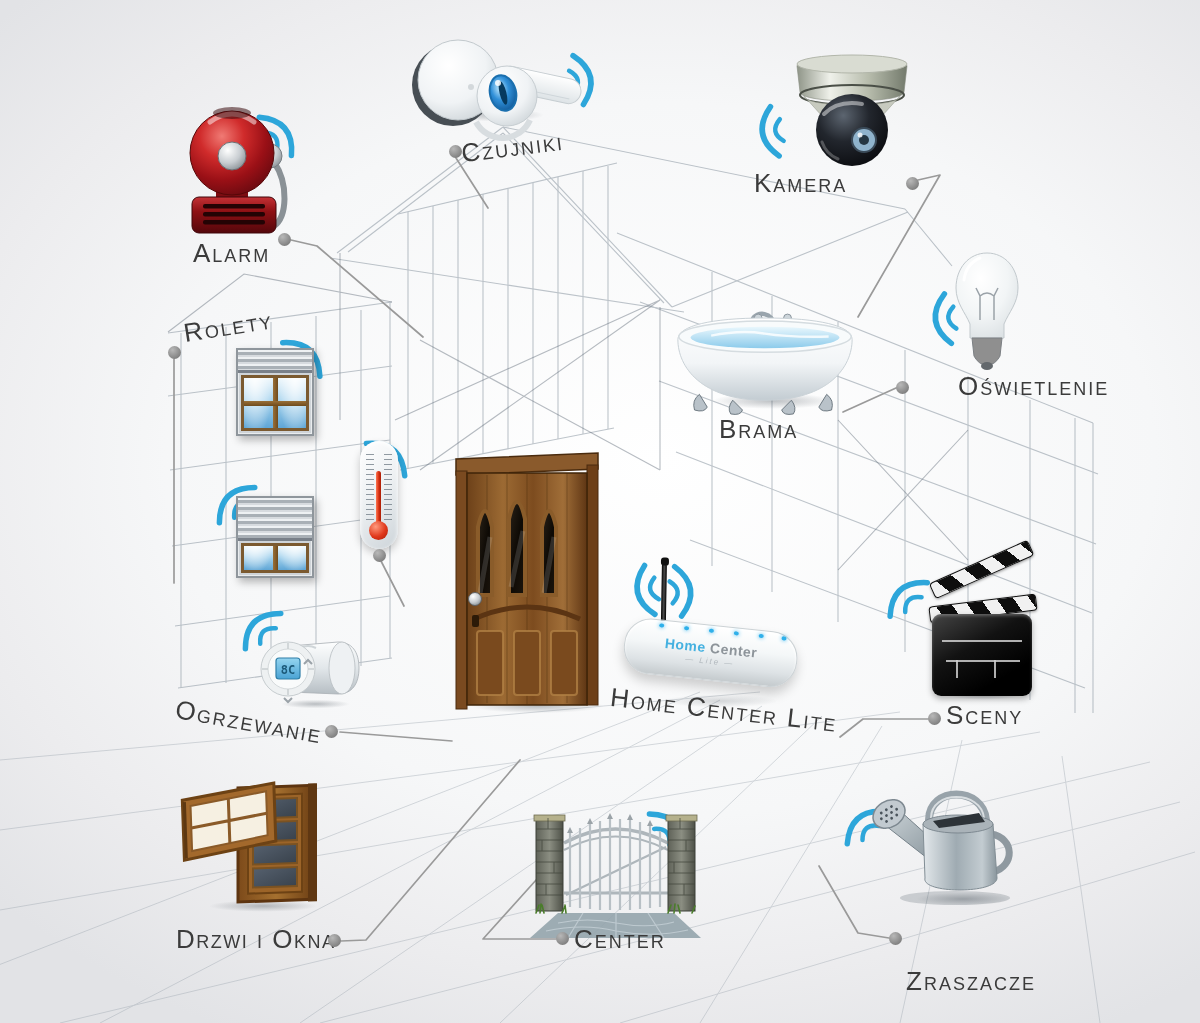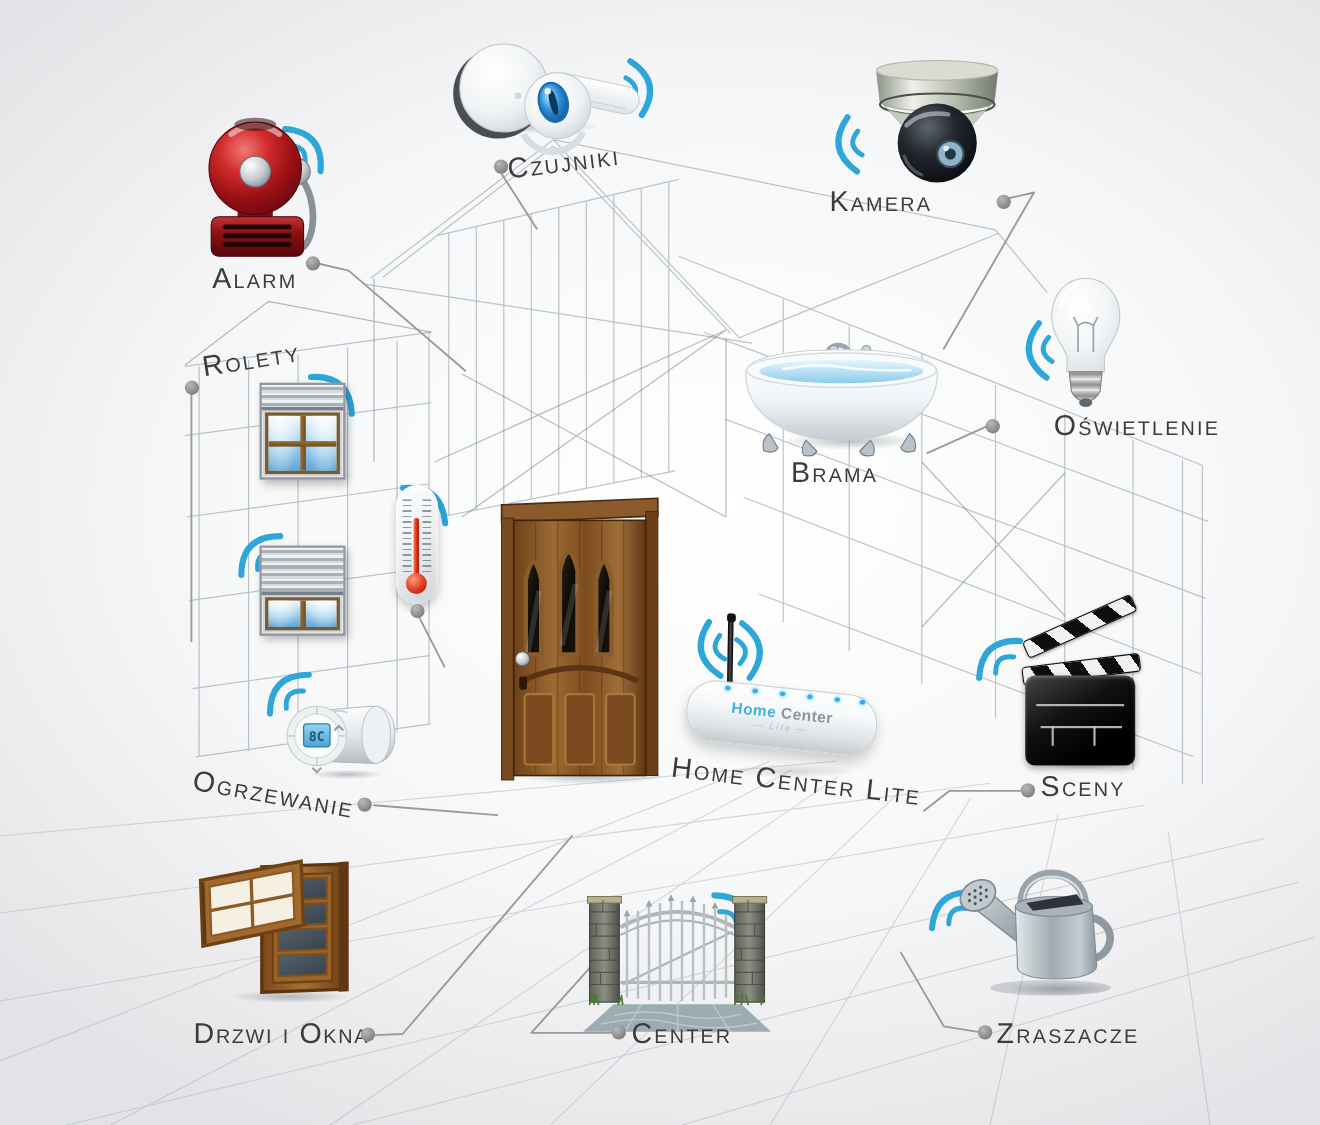--- a/index.html
+++ b/index.html
@@ -565,16 +565,16 @@
 
   <div class="label" style="left:946px;top:702px">Sceny</div>
   <div class="dot" style="left:928px;top:712px"></div>
 
   <div class="label" style="left:176px;top:926px;letter-spacing:1.5px">Drzwi i Okna</div>
   <div class="dot" style="left:328px;top:934px"></div>
 
   <div class="label" style="left:574px;top:926px">Center</div>
   <div class="dot" style="left:556px;top:932px"></div>
 
-  <div class="label" style="left:906px;top:926px">Zraszacze</div>
+  <div class="label" style="left:906px;top:968px">Zraszacze</div>
   <div class="dot" style="left:889px;top:932px"></div>
 
 </div>
 
 </body></html>

